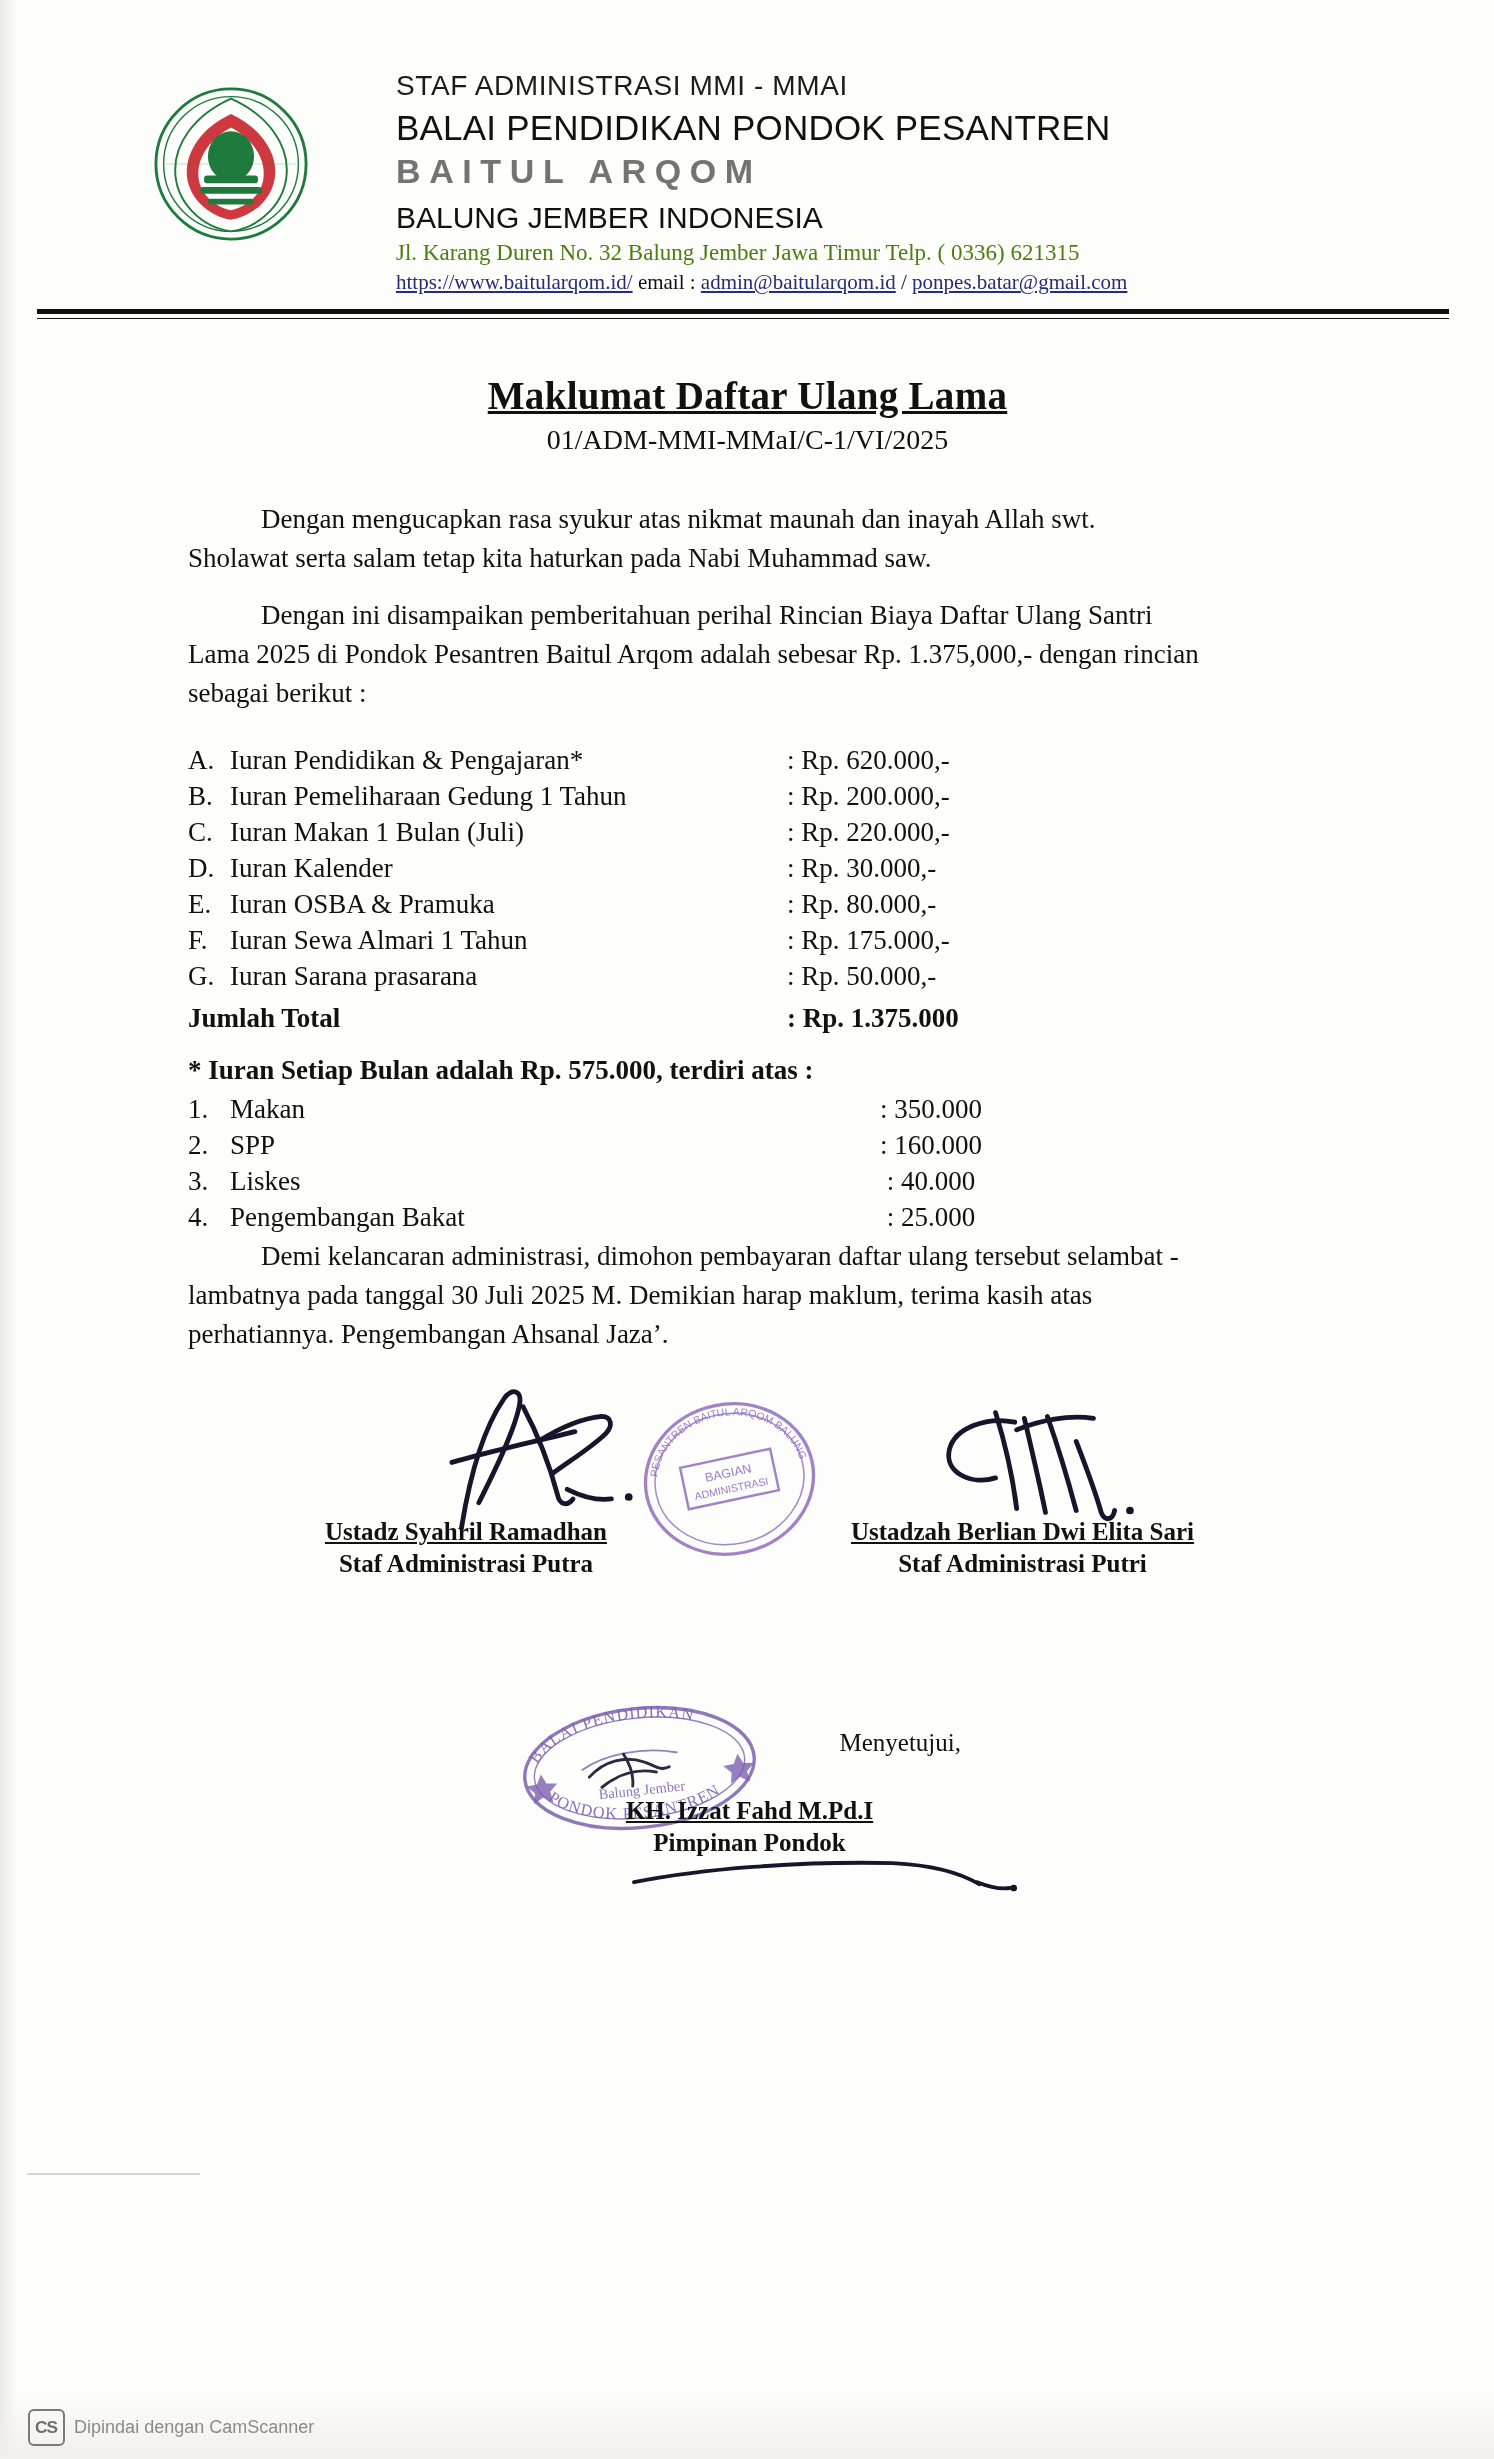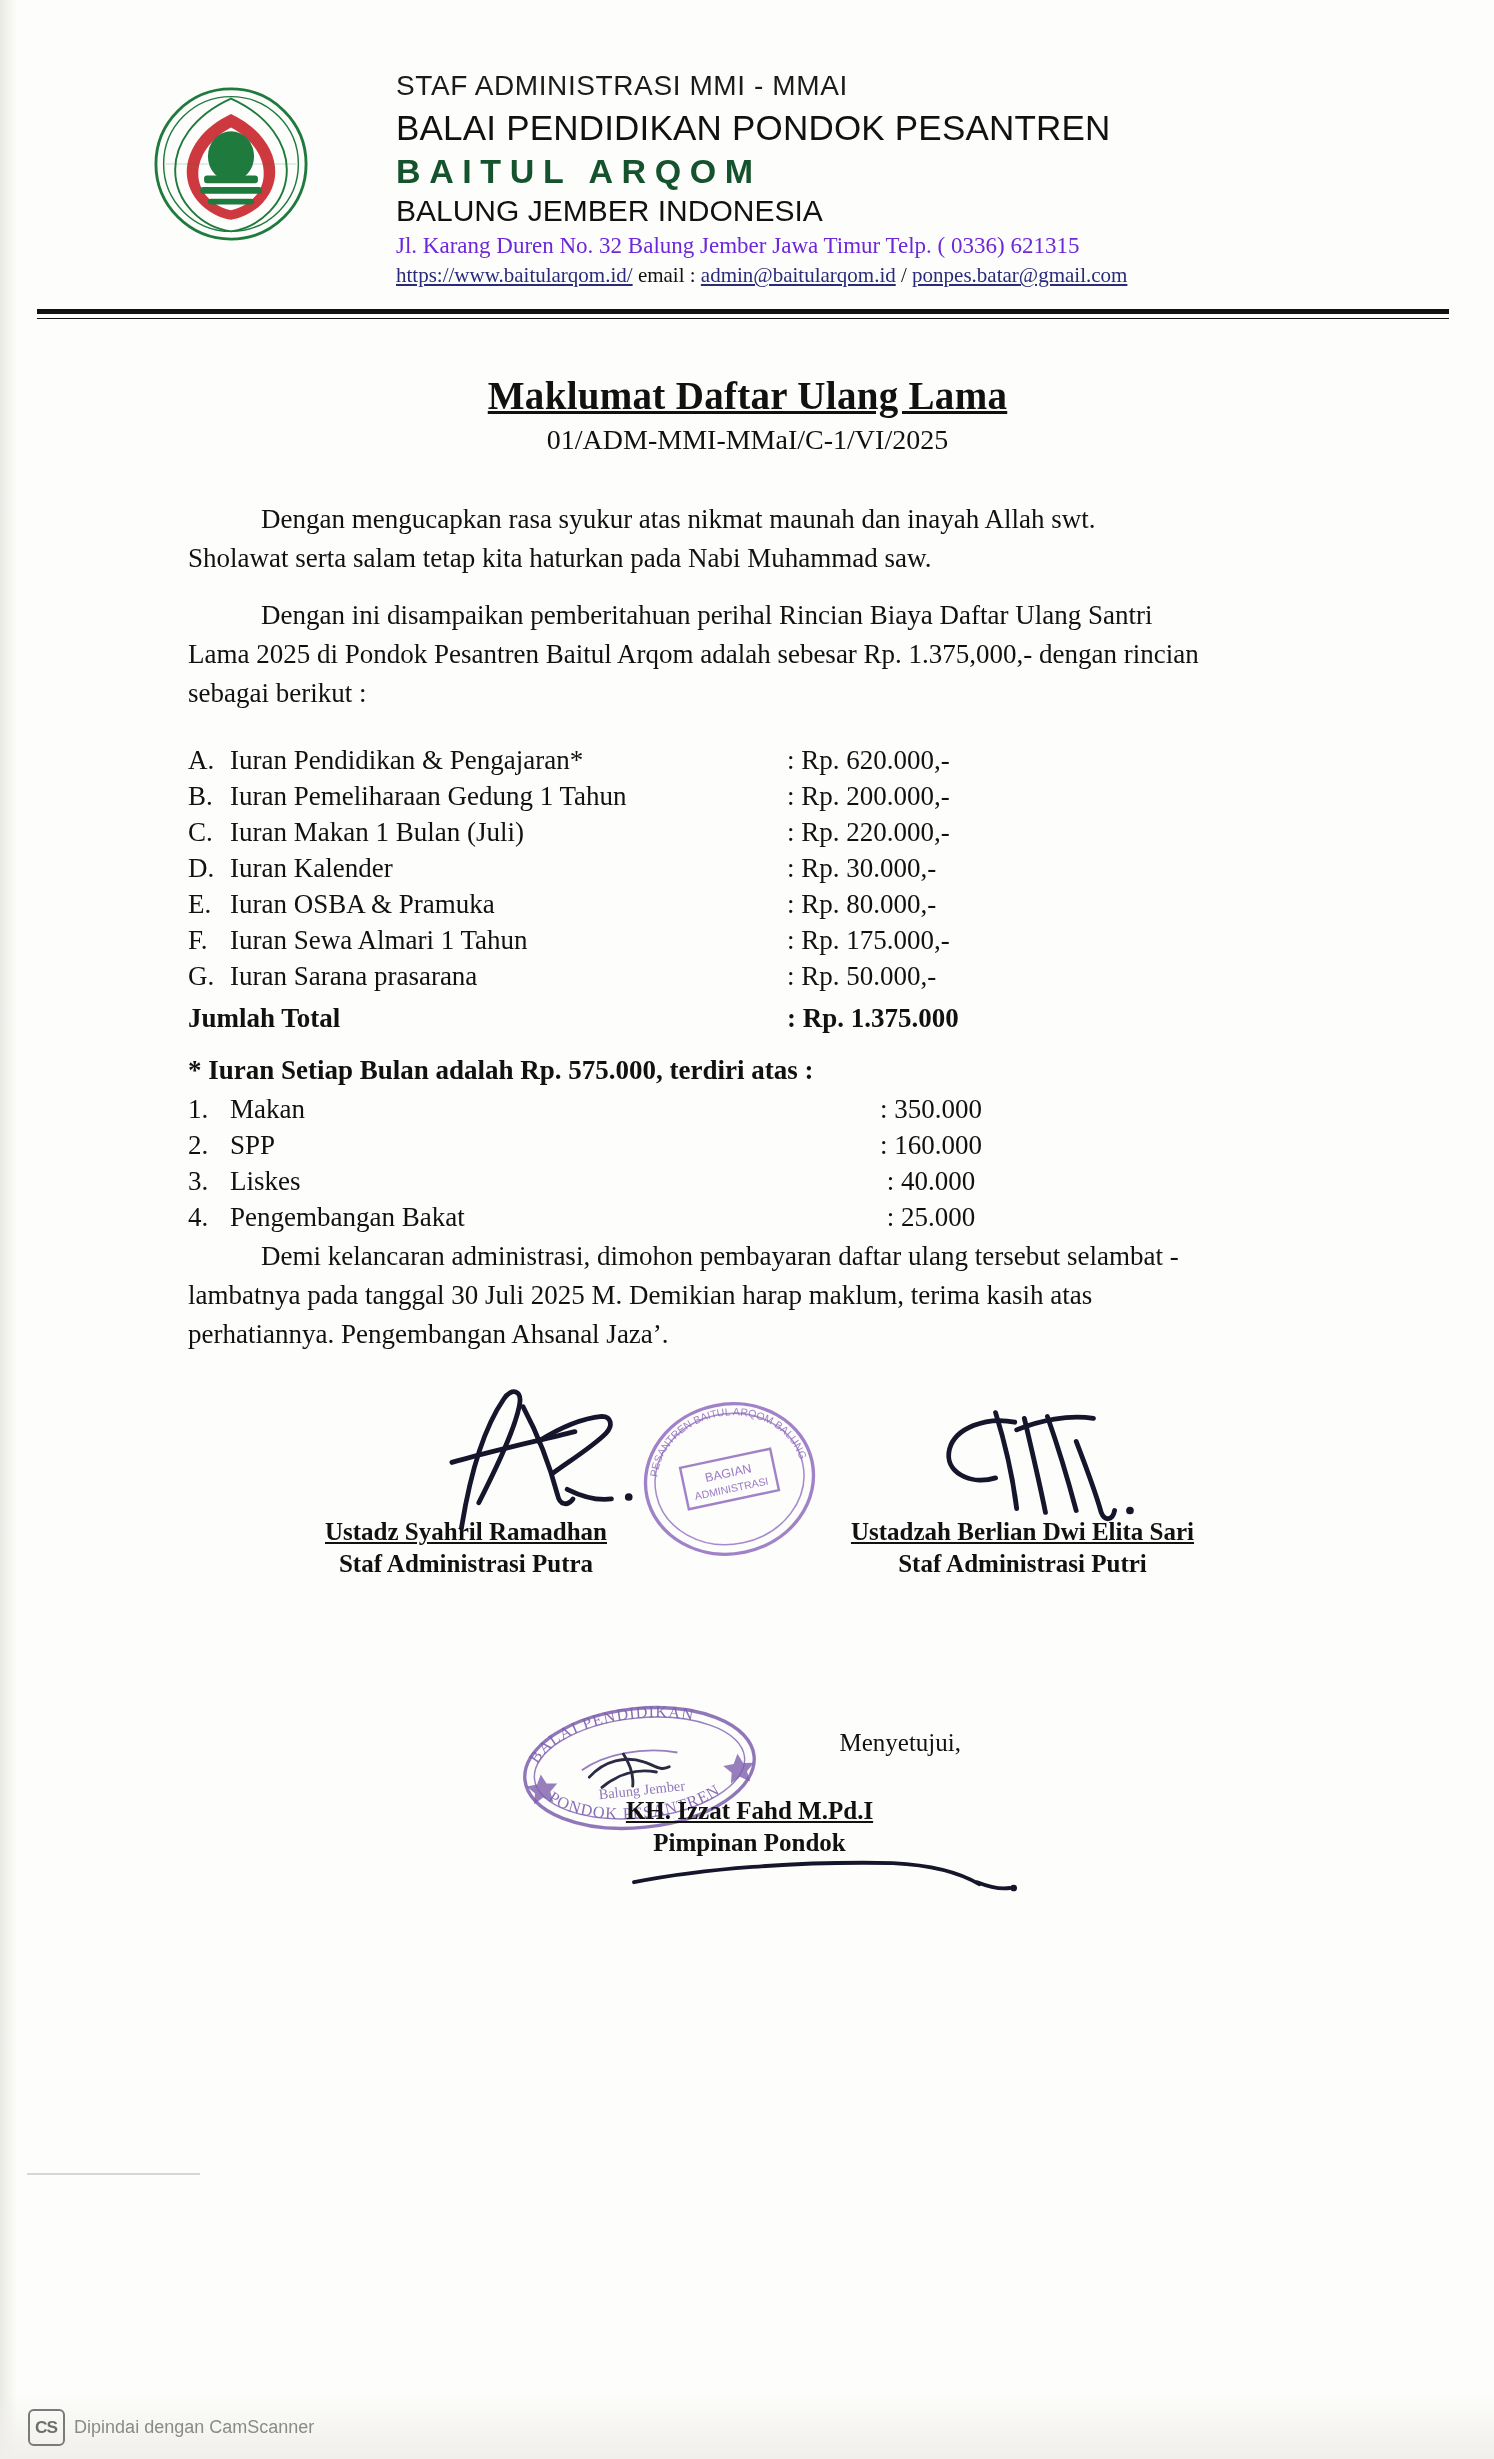--- a/index.html
+++ b/index.html
@@ -59,33 +59,33 @@
     font-size: 35px;
     letter-spacing: 0.2px;
     color: #111;
     margin-bottom: 3.8px;
   }
   .lh-line3 {
     font-family: "Liberation Sans", sans-serif;
     font-size: 34px;
     font-weight: bold;
     letter-spacing: 8.6px;
-    color: #14532d;
-    margin-bottom: 3px;
+    color: #737373;
+    margin-bottom: 10px;
   }
   .lh-line4 {
     font-family: "Liberation Sans", sans-serif;
     font-size: 30px;
     color: #111;
     margin-bottom: 5.8px;
   }
   .lh-line5 {
     font-family: "Liberation Serif", serif;
     font-size: 23px;
-    color: #6d28d9;
+    color: #4d7c0f;
     margin-bottom: 3.8px;
   }
   .lh-line6 {
     font-family: "Liberation Serif", serif;
     font-size: 21px;
     color: #2a2a7a;
   }
   .lh-line6 .u { text-decoration: underline; }
   .lh-line6 .blk { color: #111; text-decoration: none; }
 

